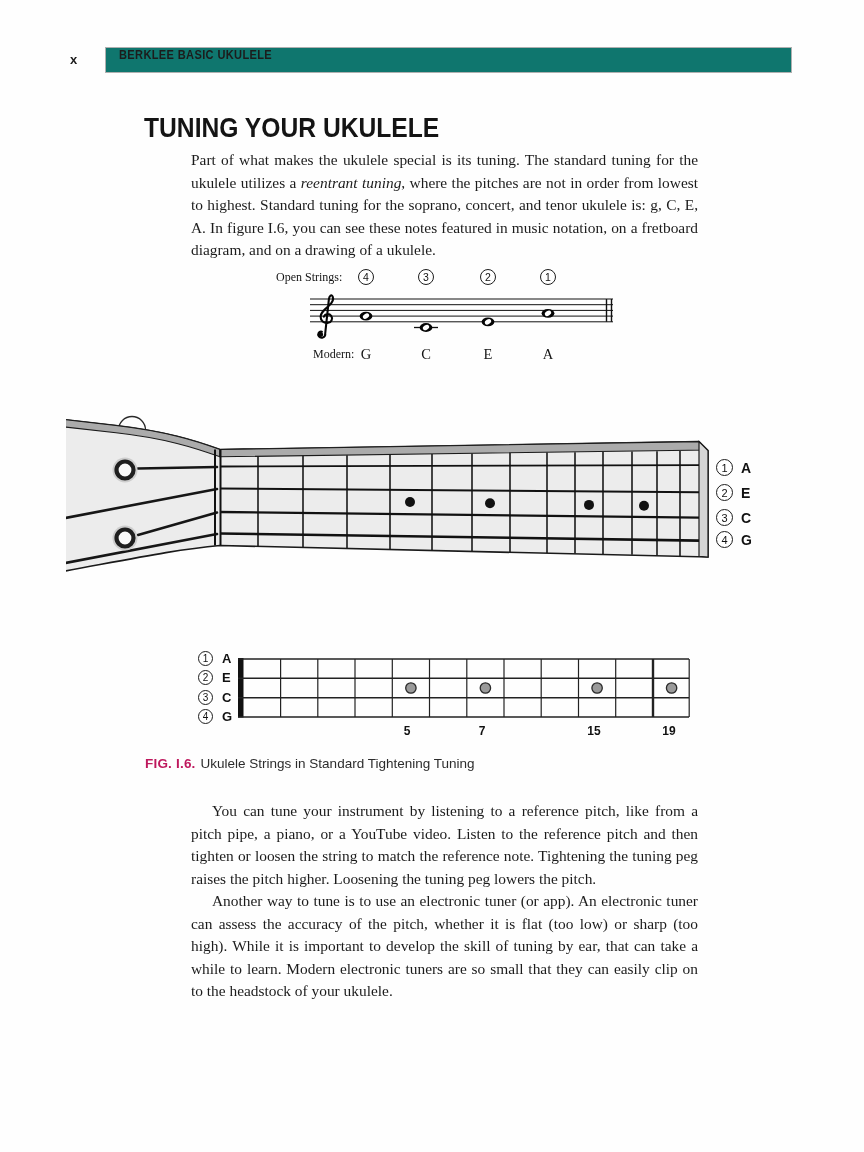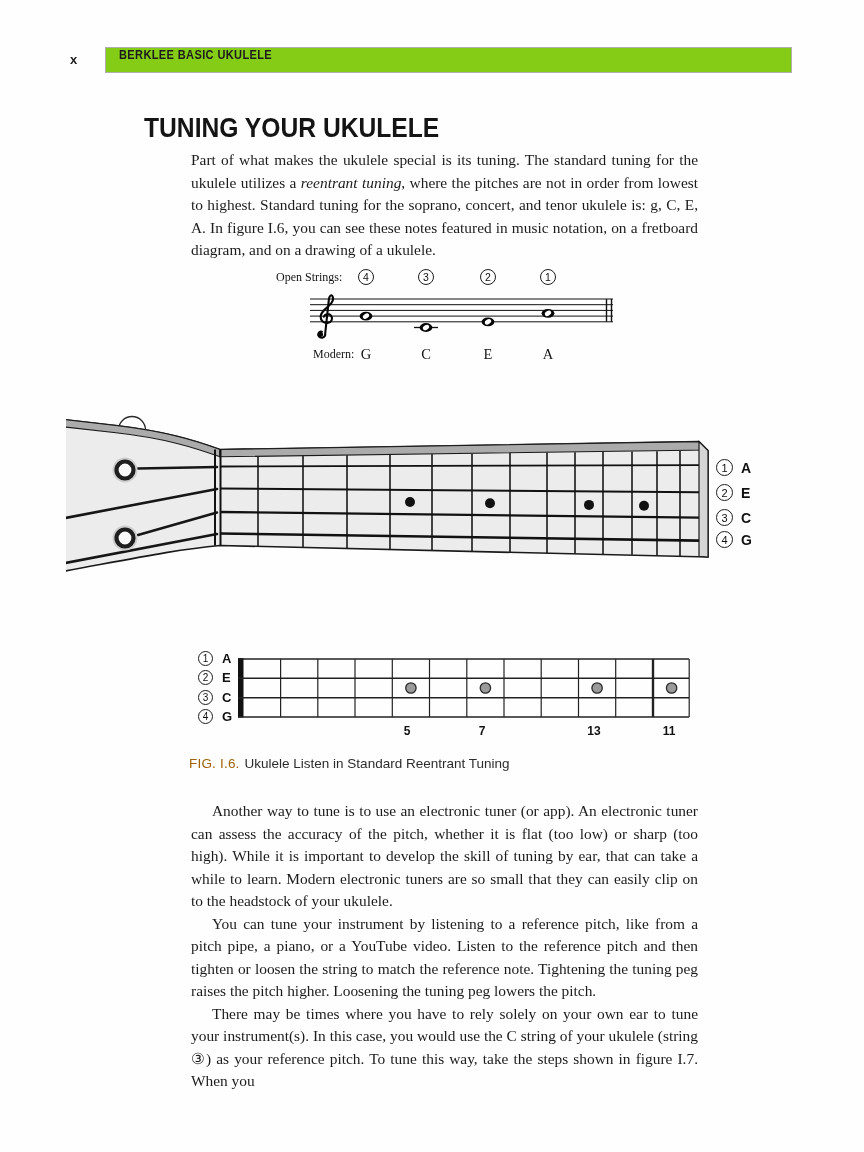--- a/index.html
+++ b/index.html
@@ -8,21 +8,21 @@
     position:relative; width:864px; height:1152px; background:#fefefe;
     font-family:"Liberation Serif","DejaVu Serif",serif; color:#1a1a1a; overflow:hidden;
   }
   
   .pagenum {
     position:absolute; left:70px; top:52px;
     font:700 13px "Liberation Sans","DejaVu Sans",sans-serif; color:#1c1c1c;
   }
   .runhead-box {
     position:absolute; left:105px; top:47px; width:687px; height:26px;
-    border:1px solid #b0b0b0; background:#84cc16;
+    border:1px solid #b0b0b0; background:#0f766e;
   }
   .runhead-title {
     position:absolute; left:13px; top:0; line-height:24px;
     font:700 12px "Liberation Sans","DejaVu Sans",sans-serif; letter-spacing:.4px;
     transform:scaleX(.92); transform-origin:left center; color:#1c1c1c; white-space:nowrap;
   }
   
   .h1 {
     position:absolute; left:144px; top:112px;
     font:700 28px "Liberation Sans","DejaVu Sans",sans-serif; letter-spacing:0;
@@ -68,21 +68,21 @@
   .fd0 { left:0; top:3px; } .fd1 { left:0; top:22px; } .fd2 { left:0; top:42px; } .fd3 { left:0; top:61px; }
   .grid-svg { position:absolute; left:40px; top:4px; }
   .fretnum {
     position:absolute; top:76px; transform:translateX(-50%);
     font:700 12px "Liberation Sans","DejaVu Sans",sans-serif; color:#111;
   }
   .fn0 { left:209px; } .fn1 { left:284px; } .fn2 { left:396px; } .fn3 { left:471px; }
   
   .caption { position:absolute; left:145px; top:756px; white-space:nowrap;
     font:400 13.5px "Liberation Sans","DejaVu Sans",sans-serif; color:#2c2c2c; }
-  .caption .figlab { font-weight:400; letter-spacing:.2px; color:#a16207; margin-right:5px;margin-left:44px; }
+  .caption .figlab { font-weight:700; letter-spacing:.2px; color:#be185d; margin-right:5px; }
 </style>
 </head>
 <body>
 
 <div class="page">
 
   <div class="pagenum">x</div>
   <div class="runhead-box">
     <div class="runhead-title">BERKLEE BASIC UKULELE</div>
   </div>
@@ -276,27 +276,26 @@
       <g fill="#9a9a9a" stroke="#2a2a2a" stroke-width="1.3">
         <circle cx="172.9" cy="36" r="5.2"></circle>
         <circle cx="247.4" cy="36" r="5.2"></circle>
         <circle cx="359.1" cy="36" r="5.2"></circle>
         <circle cx="433.6" cy="36" r="5.2"></circle>
       </g>
     </svg>
 
     <span class="fretnum fn0">5</span>
     <span class="fretnum fn1">7</span>
-    <span class="fretnum fn2">13</span>
-    <span class="fretnum fn3">11</span>
+    <span class="fretnum fn2">15</span>
+    <span class="fretnum fn3">19</span>
   </div>
 
   <div class="caption">
-    <span class="figlab">FIG. I.6.</span><span>Ukulele Listen in Standard Reentrant Tuning</span>
+    <span class="figlab">FIG. I.6.</span><span>Ukulele Strings in Standard Tightening Tuning</span>
   </div>
 
   <div class="textblock tb2">
+    <p class="indent">You can tune your instrument by listening to a reference pitch, like from a pitch pipe, a piano, or a YouTube video. Listen to the reference pitch and then tighten or loosen the string to match the reference note. Tightening the tuning peg raises the pitch higher. Loosening the tuning peg lowers the pitch.</p>
     <p class="indent">Another way to tune is to use an electronic tuner (or app). An electronic tuner can assess the accuracy of the pitch, whether it is flat (too low) or sharp (too high). While it is important to develop the skill of tuning by ear, that can take a while to learn. Modern electronic tuners are so small that they can easily clip on to the headstock of your ukulele.</p>
-    <p class="indent">You can tune your instrument by listening to a reference pitch, like from a pitch pipe, a piano, or a YouTube video. Listen to the reference pitch and then tighten or loosen the string to match the reference note. Tightening the tuning peg raises the pitch higher. Loosening the tuning peg lowers the pitch.</p>
-    <p class="indent">There may be times where you have to rely solely on your own ear to tune your instrument(s). In this case, you would use the C string of your ukulele (string ③) as your reference pitch. To tune this way, take the steps shown in figure I.7. When you</p>
   </div>
 
 </div>
 
 </body></html>

